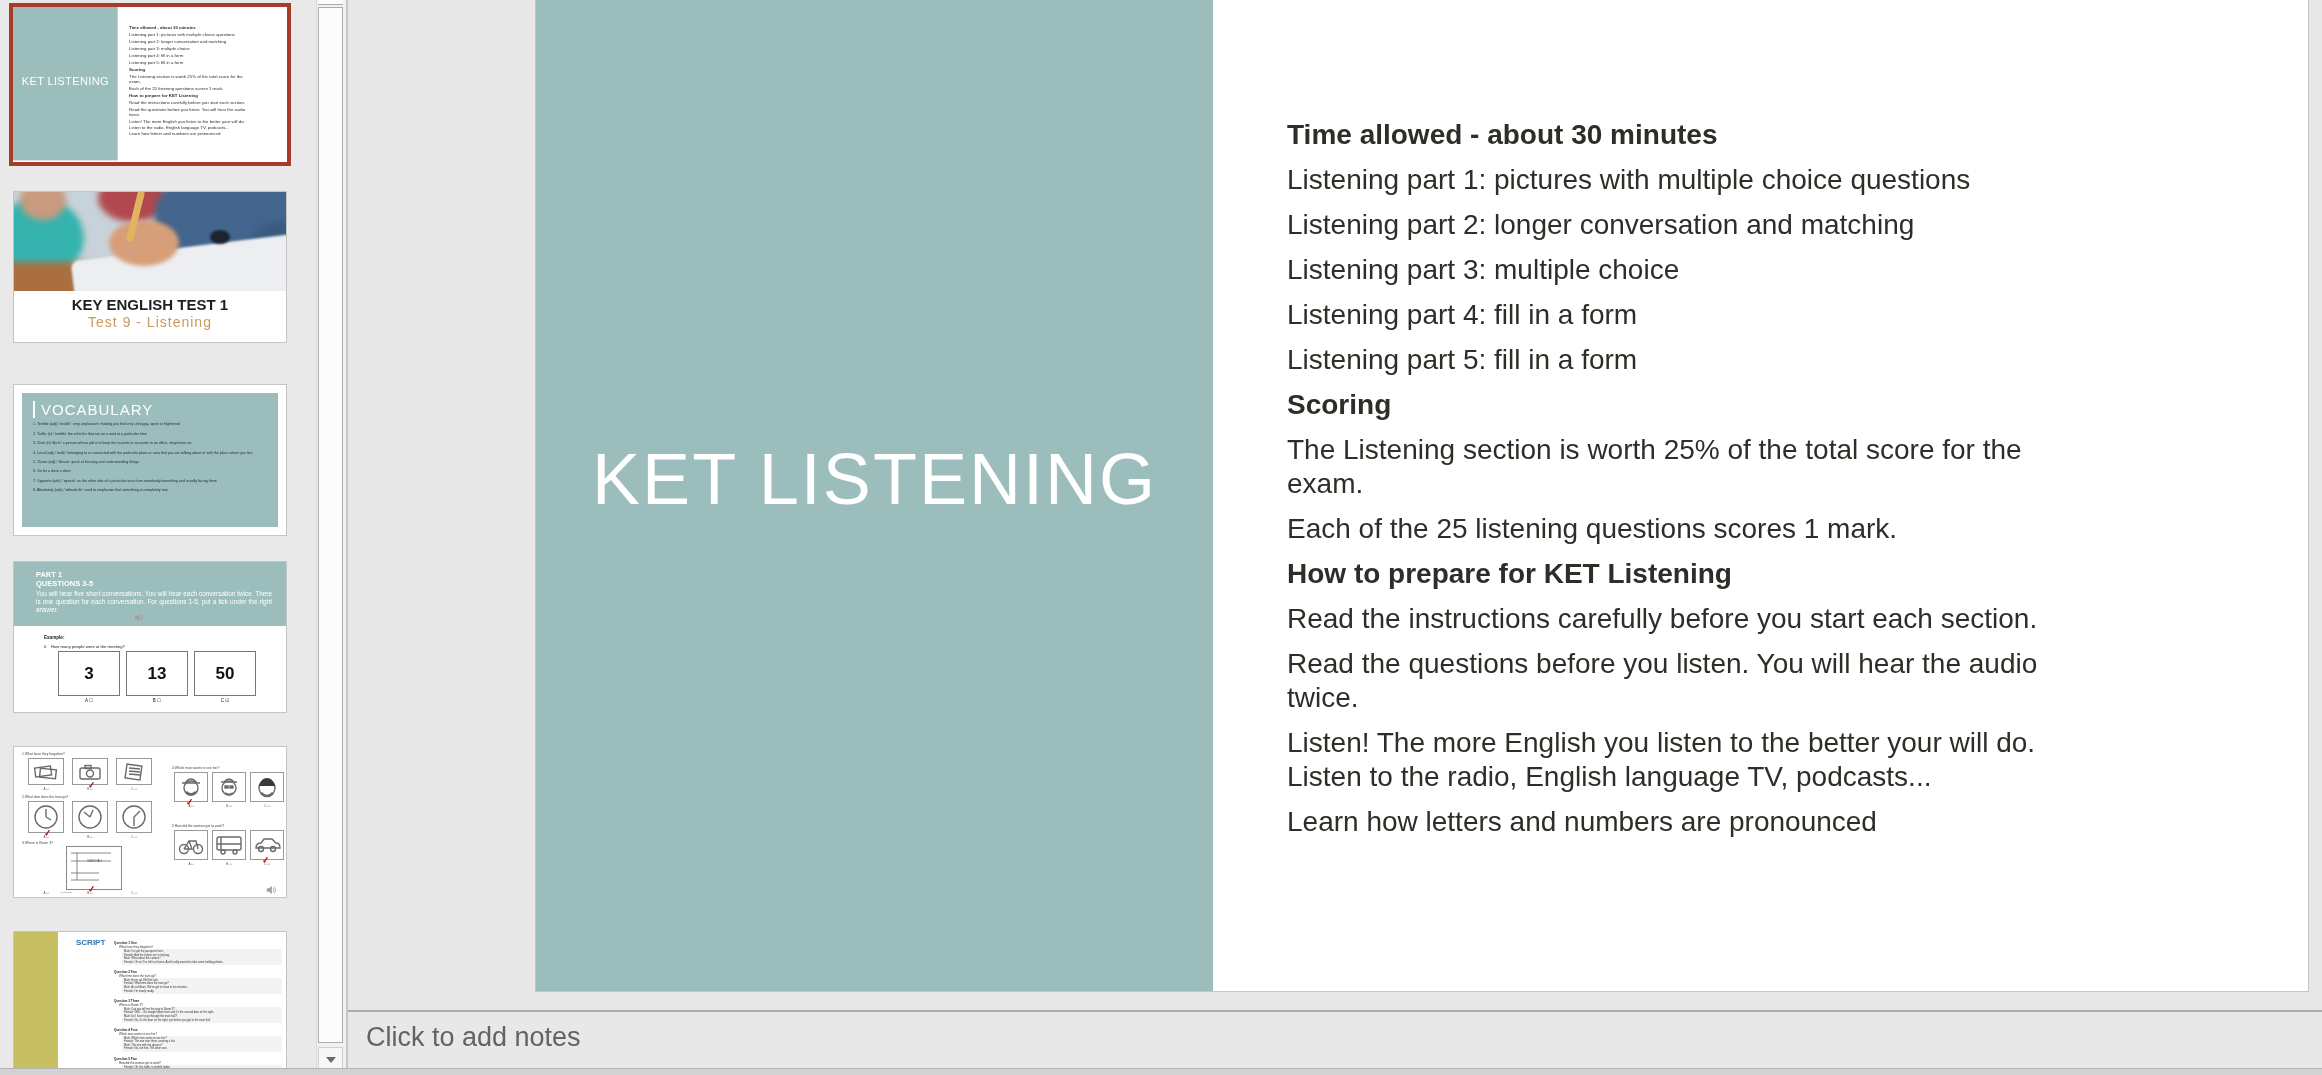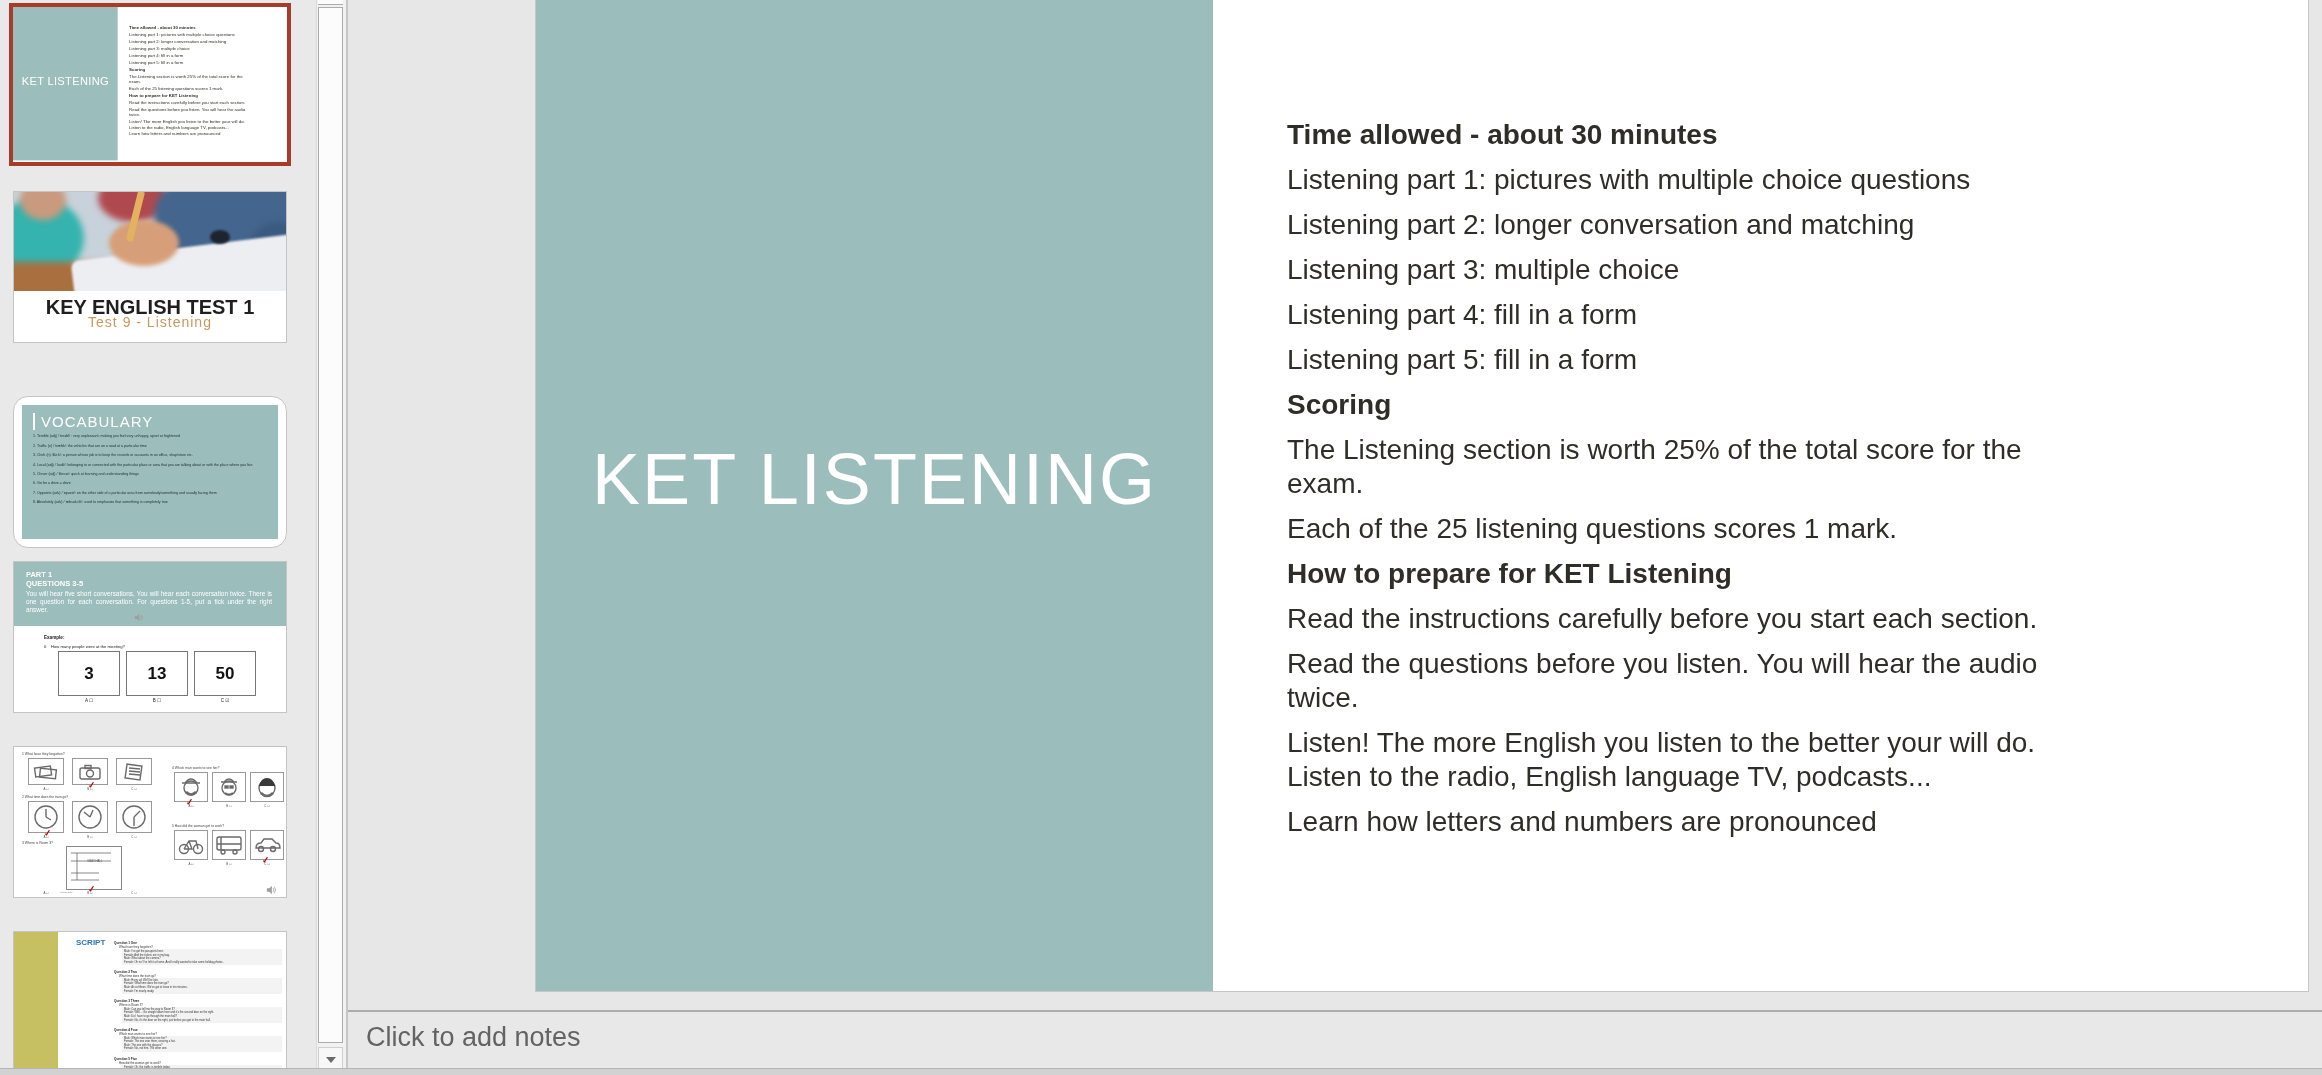--- a/index.html
+++ b/index.html
@@ -36,30 +36,30 @@
 
   
   .notes-split { position:absolute; left:348px; top:1010px; width:1974px; height:2px; background:#ACACAC; }
   .notes { position:absolute; left:348px; top:1012px; width:1974px; height:56px; background:#E8E8E8; }
   .notes-text { margin:10px 0 0 18px; font-size:27px; color:#636363; }
   .bottom-strip { position:absolute; left:0; top:1068px; width:2322px; height:7px; background:#D2D2D2; border-top:1px solid #B5B5B5; }
 
   
   .photo { position:absolute; left:0; top:0; width:272px; height:99px; overflow:hidden; background:#C8D2DA; }
   .blob { position:absolute; filter:blur(3px); border-radius:50%; }
-  .t2-title { position:absolute; left:0; top:104px; width:272px; text-align:center; font-size:20px; font-weight:bold; color:#1F1F1F; }
+  .t2-title { position:absolute; left:0; top:104px; width:272px; text-align:center; font-size:15px; font-weight:bold; color:#1F1F1F; }
   .t2-sub { position:absolute; left:0; top:122px; width:272px; text-align:center; font-size:14px; color:#C9995C; letter-spacing:1px; }
 
   
   .voc-box { position:absolute; left:8px; top:8px; width:256px; height:134px; background:#9BBDBB; padding:8px 11px; }
   .voc-title { color:#FFF; font-size:15px; font-weight:300; letter-spacing:1px; border-left:2px solid #FFF; padding-left:6px; margin-bottom:4px; }
   .voc-item { font-size:3.6px; line-height:5px; color:#23313A; text-align:justify; margin-top:4.4px; }
 
   
-  .p1-head { position:absolute; left:0; top:0; width:272px; height:64px; background:#9BBDBB; color:#FFF; padding:8px 14px 0 12px; }
+  .p1-head { position:absolute; left:0; top:0; width:272px; height:64px; background:#9BBDBB; color:#FFF; padding:8px 14px 0 22px; }
   .p1-h { font-size:7.5px; font-weight:bold; line-height:9px; }
   .p1-body { font-size:6.4px; line-height:8.2px; text-align:justify; margin-top:2px; }
   .p1-ex { position:absolute; left:30px; top:73px; font-size:4.6px; font-weight:bold; color:#222; }
   .p1-q { position:absolute; left:30px; top:82px; font-size:4.2px; color:#222; }
   .p1-boxes { position:absolute; left:44px; top:89px; display:flex; gap:6px; }
   .p1-box { width:62px; height:45px; border:1px solid #777; display:flex; align-items:center; justify-content:center; font-size:17px; font-weight:bold; color:#111; background:#FFF; }
   .p1-opts { position:absolute; left:44px; top:136px; width:198px; display:flex; gap:6px; }
   .p1-opts span { width:62px; text-align:center; font-size:4.6px; color:#222; }
 
   
@@ -158,21 +158,21 @@
       <div class="blob" style="left:-10px;top:70px;width:300px;height:60px;background:#A96F3E;border-radius:0;"></div>
       <div class="blob" style="left:60px;top:55px;width:230px;height:70px;background:#ECEEF2;border-radius:8px;transform:rotate(-7deg);filter:blur(1px);"></div>
       <div class="blob" style="left:95px;top:28px;width:70px;height:46px;background:#D79F79;filter:blur(2px);"></div>
       <div class="blob" style="left:118px;top:-2px;width:7px;height:52px;background:#E2B25F;border-radius:3px;transform:rotate(14deg);filter:blur(0.5px);"></div>
       <div class="blob" style="left:196px;top:38px;width:20px;height:14px;background:#1D2430;filter:blur(1px);"></div>
     </div>
     <div class="t2-title">KEY ENGLISH TEST 1</div>
     <div class="t2-sub">Test 9 - Listening</div>
   </div>
 
-  <div class="thumb" style="top:396px;border-radius:15px;">
+  <div class="thumb" style="top:384px;">
     <div class="voc-box">
       <div class="voc-title">VOCABULARY</div>
       <div class="voc-item">1. Terrible (adj) /ˈterəbl/ : very unpleasant; making you feel very unhappy, upset or frightened</div>
       <div class="voc-item">2. Traffic (n) /ˈtræfɪk/: the vehicles that are on a road at a particular time</div>
       <div class="voc-item">3. Clerk (n) /klɜːk/: a person whose job is to keep the records or accounts in an office, shop/store etc.</div>
       <div class="voc-item">4. Local (adj) /ˈləʊkl/: belonging to or connected with the particular place or area that you are talking about or with the place where you live</div>
       <div class="voc-item">5. Clever (adj) /ˈklevər/: quick at learning and understanding things</div>
       <div class="voc-item">6. Go for a drive = drive</div>
       <div class="voc-item">7. Opposite (adv) /ˈɒpəzɪt/: on the other side of a particular area from somebody/something and usually facing them</div>
       <div class="voc-item">8. Absolutely (adv) /ˈæbsəluːtli/: used to emphasize that something is completely true</div>

